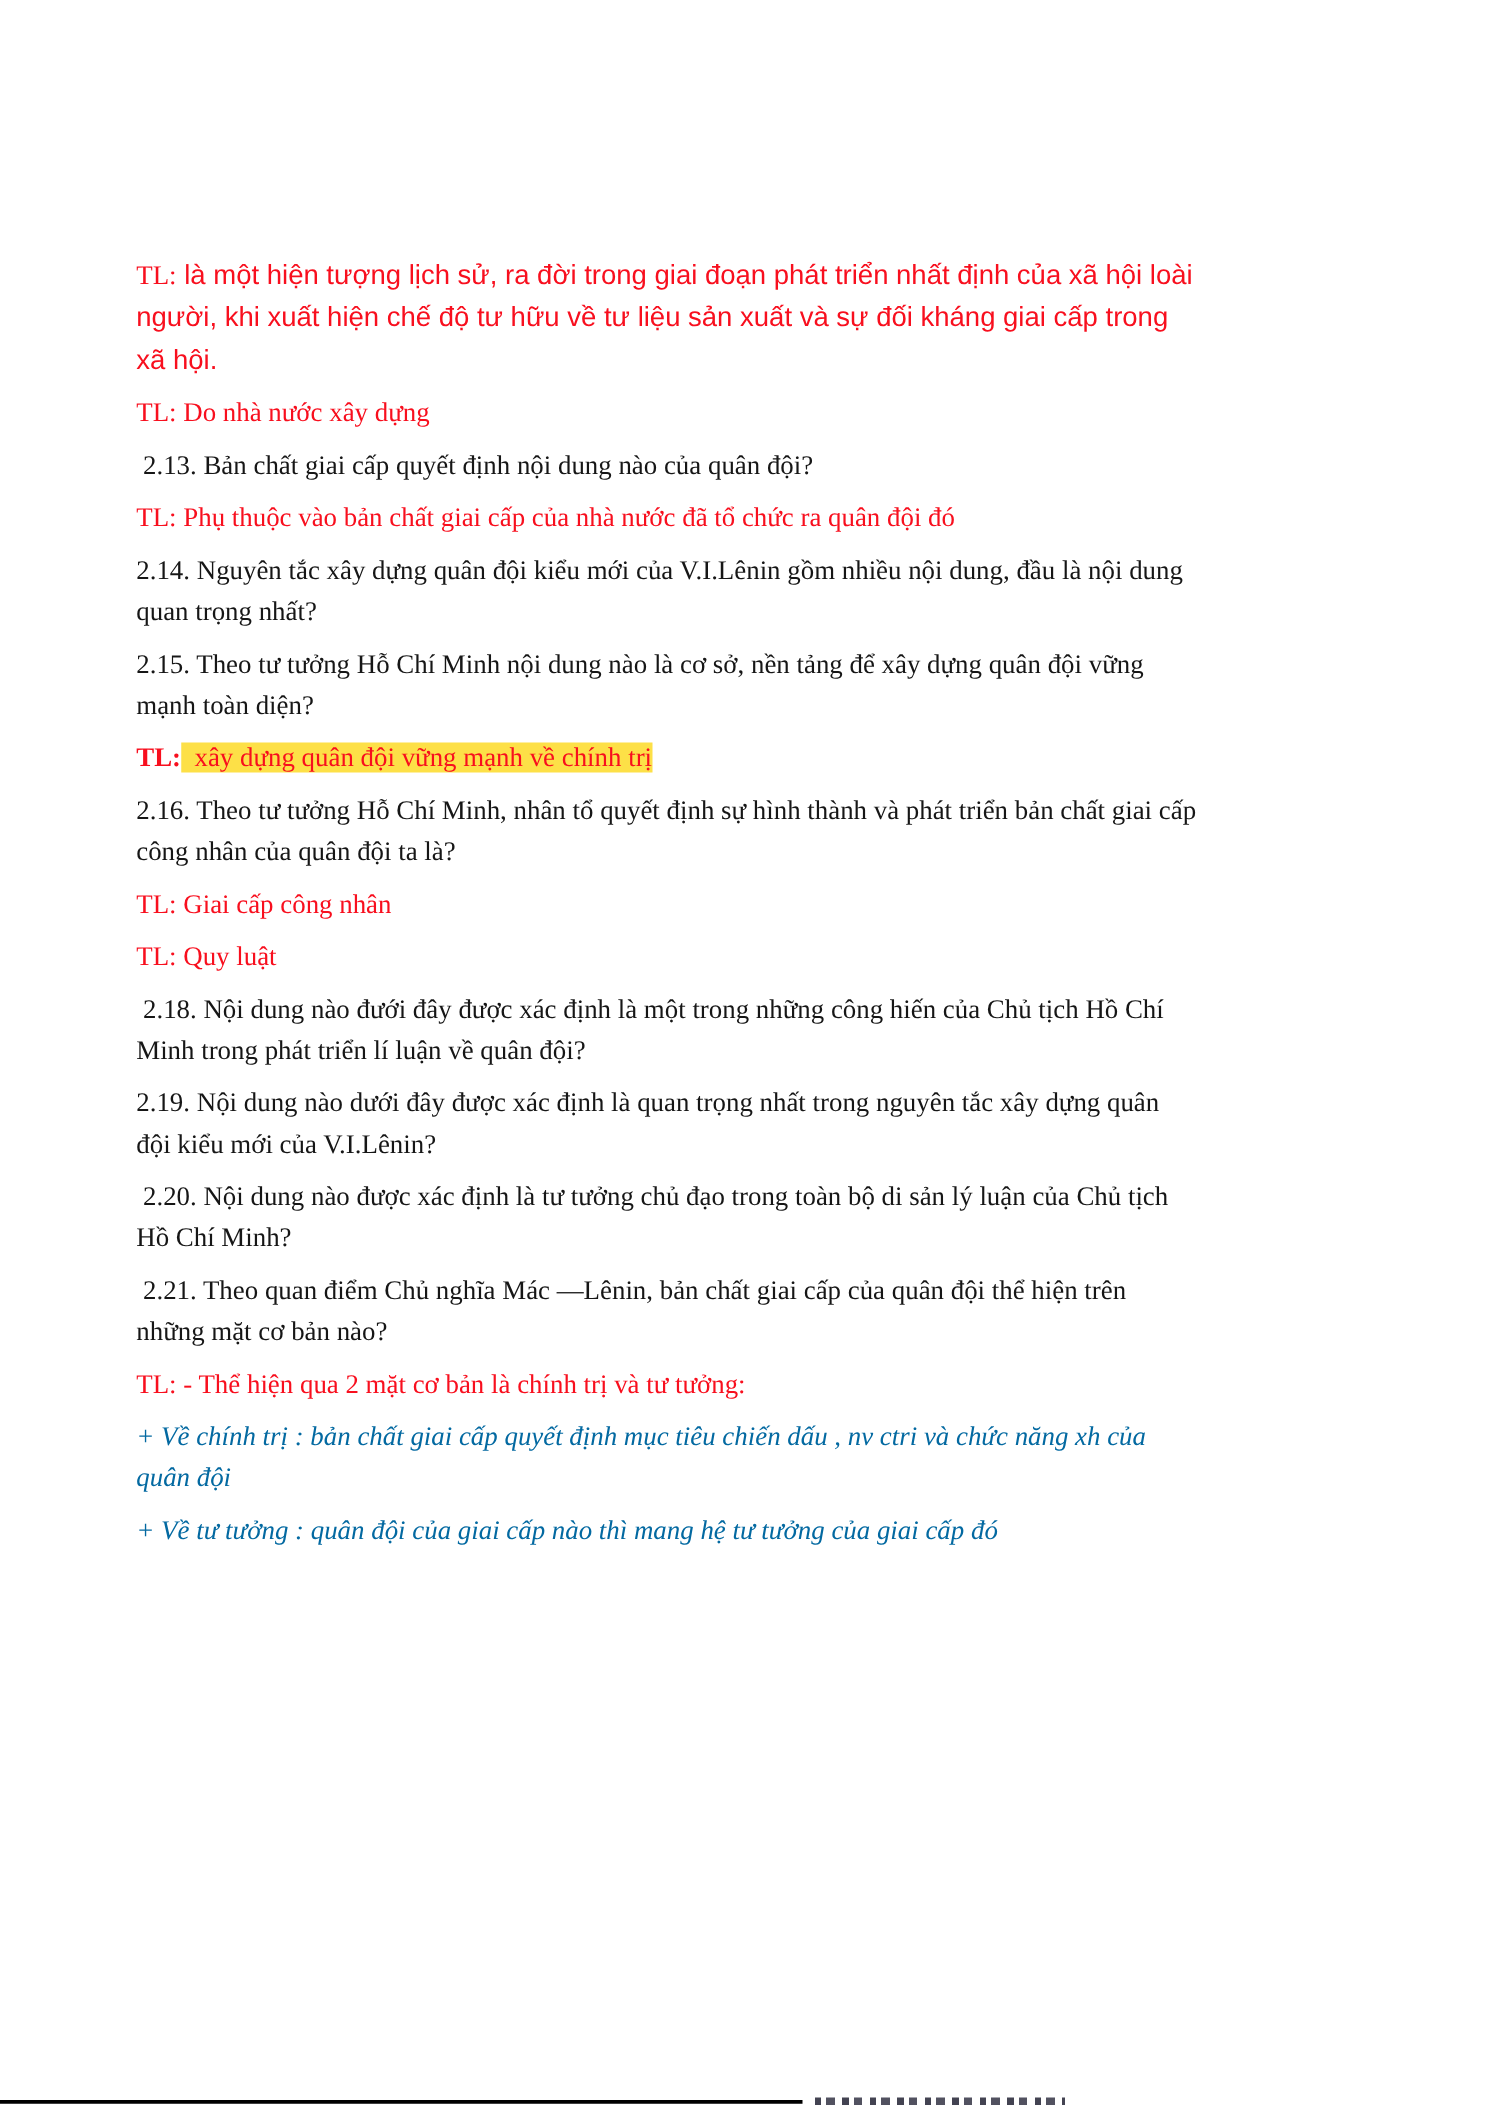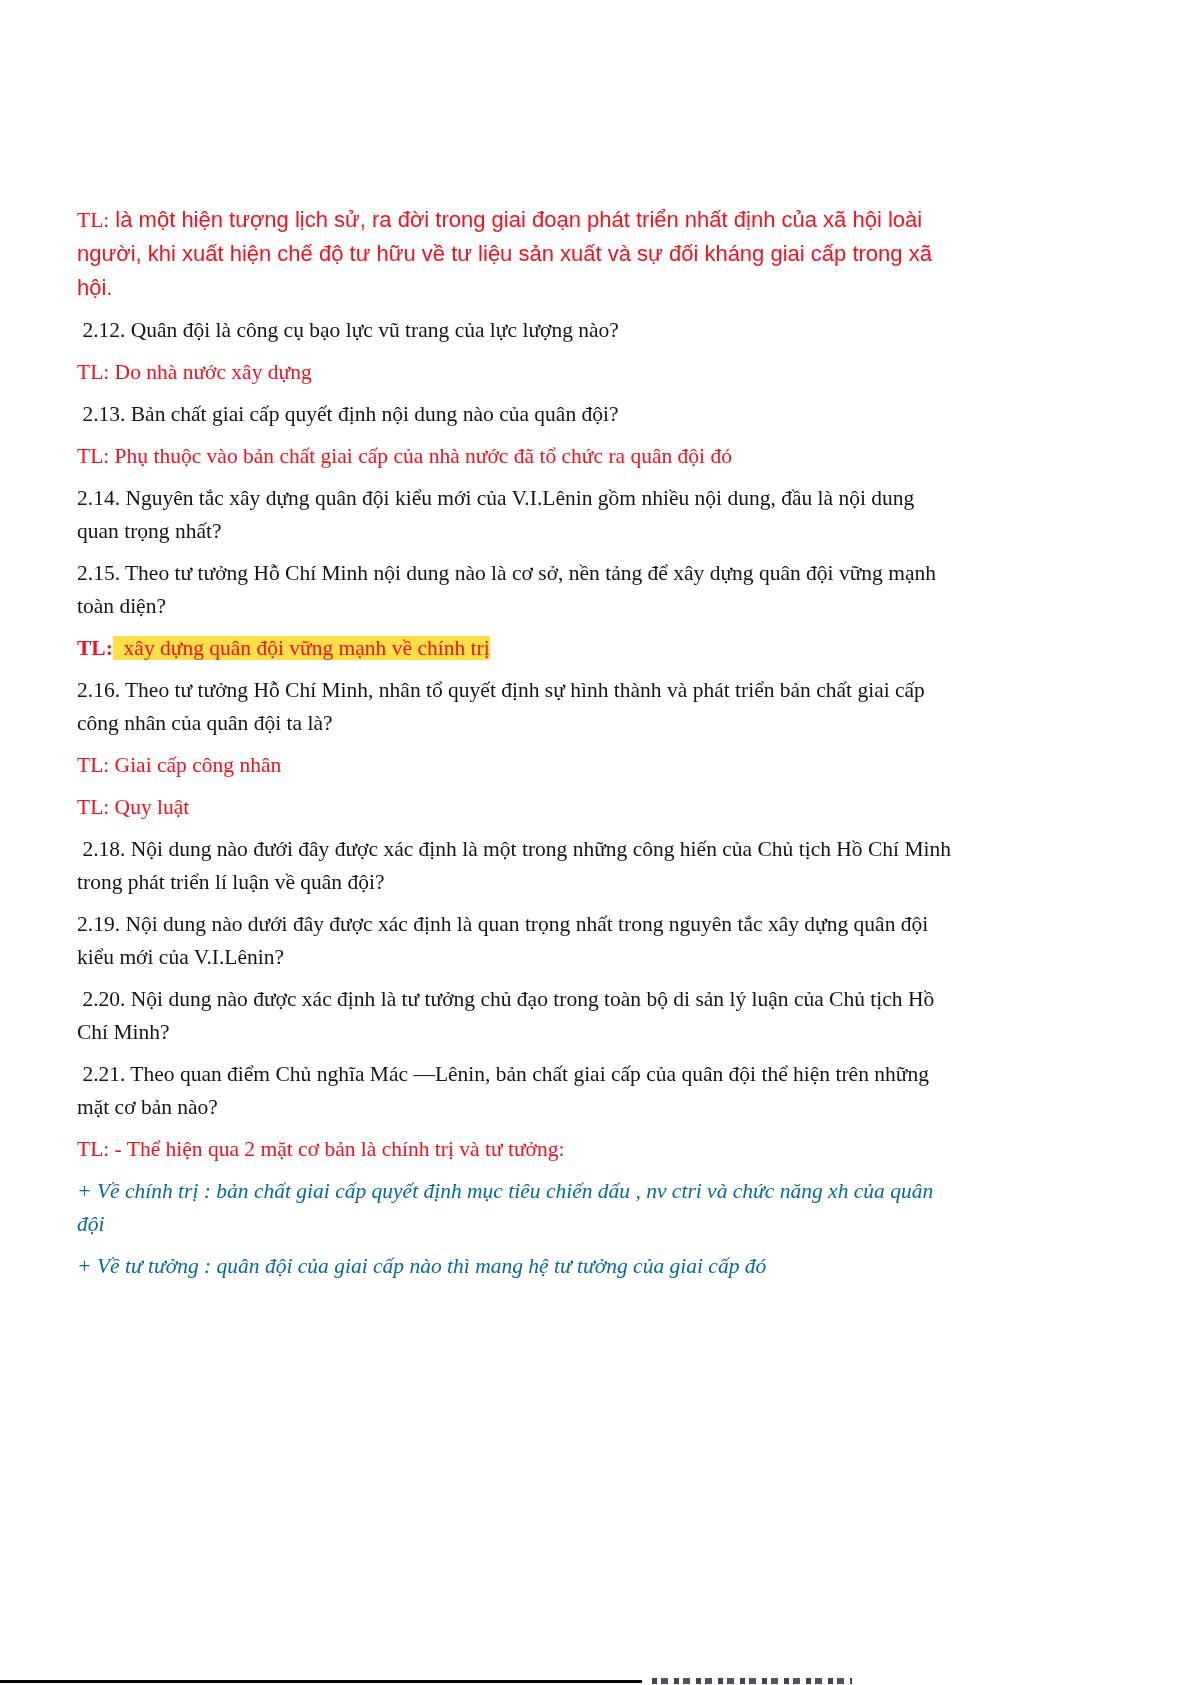--- a/index.html
+++ b/index.html
@@ -10,21 +10,21 @@
     position: relative;
     overflow: hidden;
     font-family: "Liberation Serif", "DejaVu Serif", serif;
   }
   .page {
     position: absolute;
     top: 0; left: 0;
     width: 1088px;
     height: 1685px;
     box-sizing: border-box;
-    padding: 203px 130px 0 77px;
+    padding: 203px 130px 0 109px;
   }
   .page p {
     margin: 0 0 9px 0;
     font-size: 21.5px;
     line-height: 33px;
     white-space: pre-wrap;
     font-family: "Liberation Serif", "DejaVu Serif", serif;
   }
   .q    { color: #161616; }
   .ans  { color: #f80f1e; }
@@ -57,21 +57,20 @@
     opacity: 0.85;
   }
 </style>
 </head>
 <body>
 
 <div class="page">
 
   <p class="ans"><span class="serif-prefix">TL:</span><span class="sans-body"> là một hiện tượng lịch sử, ra đời trong giai đoạn phát triển nhất định của xã hội loài người, khi xuất hiện chế độ tư hữu về tư liệu sản xuất và sự đối kháng giai cấp trong xã hội.</span></p>
 
-  <p class="q"> 2.12. Quân đội là công cụ bạo lực vũ trang của lực lượng nào?</p>
 
   <p class="ans">TL: Do nhà nước xây dựng</p>
 
   <p class="q"> 2.13. Bản chất giai cấp quyết định nội dung nào của quân đội?</p>
 
   <p class="ans">TL: Phụ thuộc vào bản chất giai cấp của nhà nước đã tổ chức ra quân đội đó</p>
 
   <p class="q">2.14. Nguyên tắc xây dựng quân đội kiểu mới của V.I.Lênin gồm nhiều nội dung, đầu là nội dung quan trọng nhất?</p>
 
 

